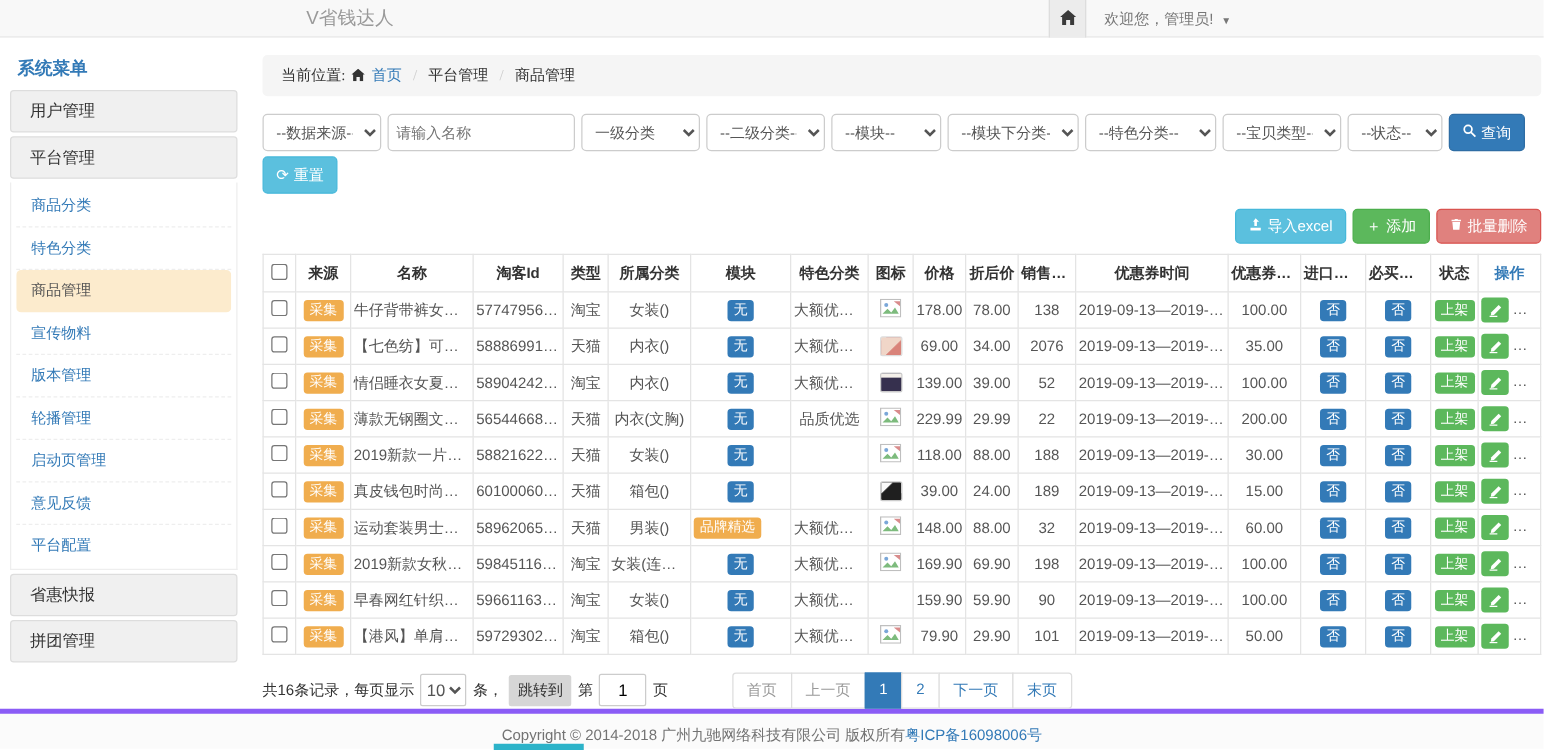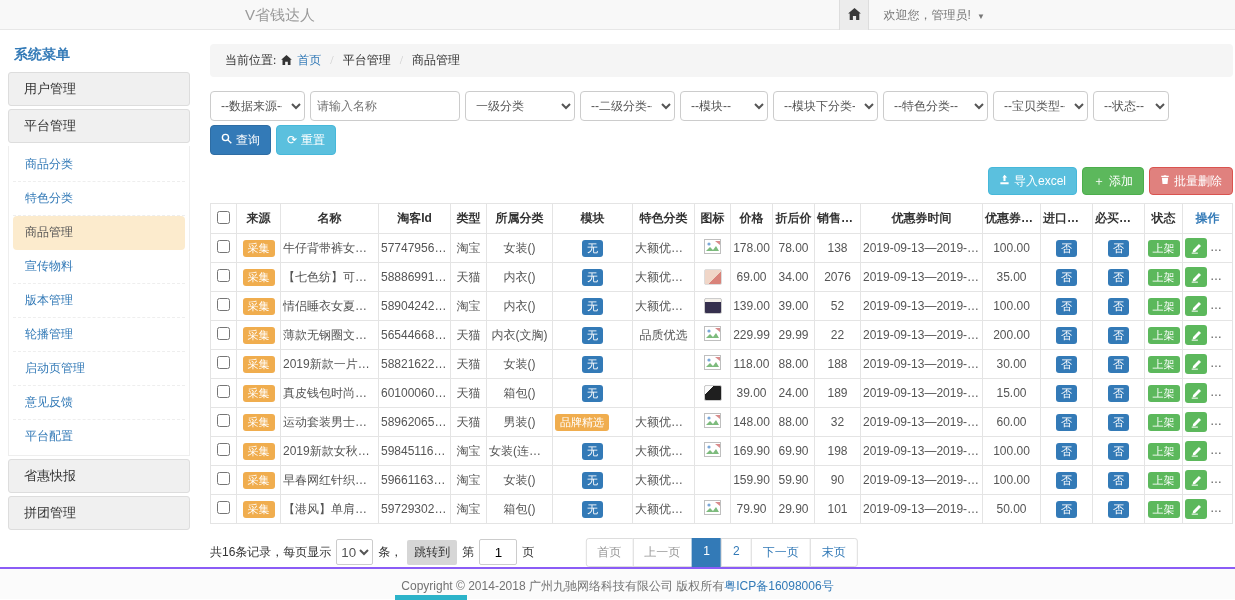--- a/index.html
+++ b/index.html
@@ -75,21 +75,21 @@
   .pagesummary .jumpbtn { background:#d6d6d6; color:#333; padding:4px 7px; border-radius:2px; cursor:pointer; }
   .pagesummary input { width:38px; height:26px; border:1px solid #ccc; border-radius:2px; text-align:center; outline:none; }
   .pager { position:absolute; left:50%; transform:translateX(-50%); display:flex; }
   .pg { border:1px solid #ddd; background:#fff; color:#337ab7; padding:5px 11px; margin-left:-1px; cursor:pointer; }
   .pg:first-child { border-radius:3px 0 0 3px; margin-left:0; }
   .pg:last-child { border-radius:0 3px 3px 0; }
   .pg.disabled { color:#999; cursor:default; }
   .pg.active { background:#337ab7; border-color:#337ab7; color:#fff; cursor:default; }
 
   
-  .footer { height:32px; border-top:2px solid #8b5cf6; background:#fbfbfb; text-align:center;
+  .footer { height:32px; border-top:4px solid #8b5cf6; background:#fbfbfb; text-align:center;
     padding-top:9px; color:#737373; }
   .footer .link { color:#337ab7; cursor:pointer; }
   .bottom-bar { position:fixed; left:395px; bottom:0; width:72px; height:5px; background:#2cb3c9; }
 </style>
 </head>
 <body>
 
 <div class="navbar">
   <div class="brand">V省钱达人</div>
   <div class="nav-right">
@@ -141,21 +141,21 @@
       <span class="link">首页</span>
       <span class="sep">/</span>
       <span>平台管理</span>
       <span class="sep">/</span>
       <span>商品管理</span>
     </div>
 
     <div class="filters" id="filters">
         <select style="width: 95px;"><option>--数据来源--</option></select>
         <input type="text" placeholder="请输入名称" style="width: 150px;">
-        <select style="width: 110px;"><option>一级分类</option></select>
+        <select style="width: 95px;"><option>一级分类</option></select>
         <select style="width: 95px;"><option>--二级分类--</option></select>
         <select style="width: 88px;"><option>--模块--</option></select>
         <select style="width: 105px;"><option>--模块下分类--</option></select>
         <select style="width: 105px;"><option>--特色分类--</option></select>
         <select style="width: 95px;"><option>--宝贝类型--</option></select>
         <select style="width: 76px;"><option>--状态--</option></select>
         <button class="btn btn-primary">
           <span><svg width="11" height="11" viewBox="0 0 16 16">
               <circle cx="6.5" cy="6.5" r="4.5" fill="none" stroke="#fff" stroke-width="2"></circle>
               <path d="M10 10l5 5" stroke="#fff" stroke-width="2"></path>

